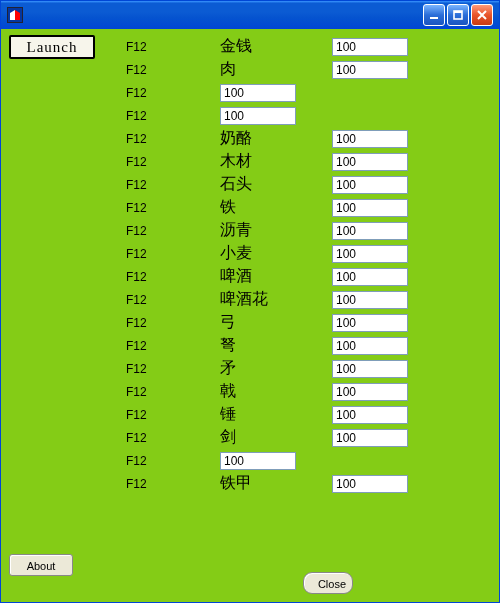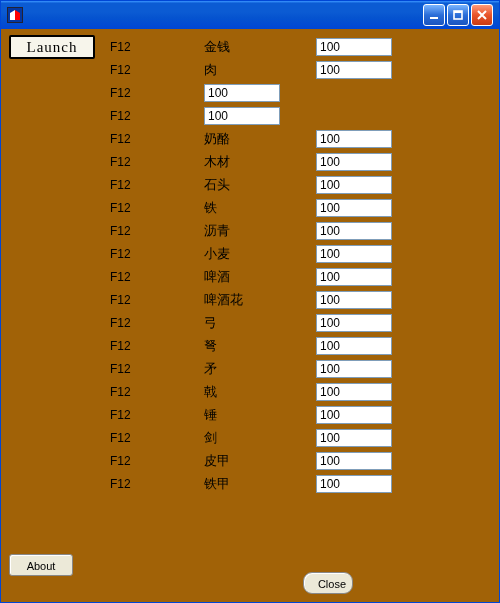--- a/index.html
+++ b/index.html
@@ -68,22 +68,23 @@
   }
   .winbtn.red {
     background: linear-gradient(to bottom, #ff9a7a 0%, #e8542a 50%, #c93b13 100%);
   }
   .winbtn svg { width: 12px; height: 12px; display:block; }
 
   .client {
     flex: 1;
     display: flex;
     flex-direction: row;
-    background: #a16207;
+    background: #84cc16;
     position: relative;
+    gap: 16px;
   }
   .leftcol {
     width: 105px;
     padding: 6px 6px 6px 8px;
     display: flex;
     flex-direction: column;
     justify-content: space-between;
   }
   .launch-btn {
     width: 86px;
@@ -134,21 +135,21 @@
     height: 23px;
   }
   .row .hotkey {
     width: 98px;
     padding-left: 4px;
     font-size: 12px;
     color: #000;
   }
   .row .effect {
     width: 112px;
-    font-size: 13px;
+    font-size: 16px;
     color: #000;
     font-family: SimSun, "宋体", sans-serif;
     white-space: nowrap;
   }
   .row .value-wrap {
     width: 82px;
   }
   .row input.value {
     width: 76px;
     height: 18px;
@@ -296,21 +297,20 @@
             <div class="effect">锤</div>
             <div class="value-wrap"><input class="value" type="text" value="100" style=""></div>
           </div>
           <div class="row">
             <div class="hotkey">F12</div>
             <div class="effect">剑</div>
             <div class="value-wrap"><input class="value" type="text" value="100" style=""></div>
           </div>
           <div class="row">
             <div class="hotkey">F12</div>
-            <div class="effect">皮甲</div>
             <div class="value-wrap"><input class="value" type="text" value="100" style=""></div>
           </div>
           <div class="row">
             <div class="hotkey">F12</div>
             <div class="effect">铁甲</div>
             <div class="value-wrap"><input class="value" type="text" value="100" style=""></div>
           </div>
         </div>
     </div>
 

